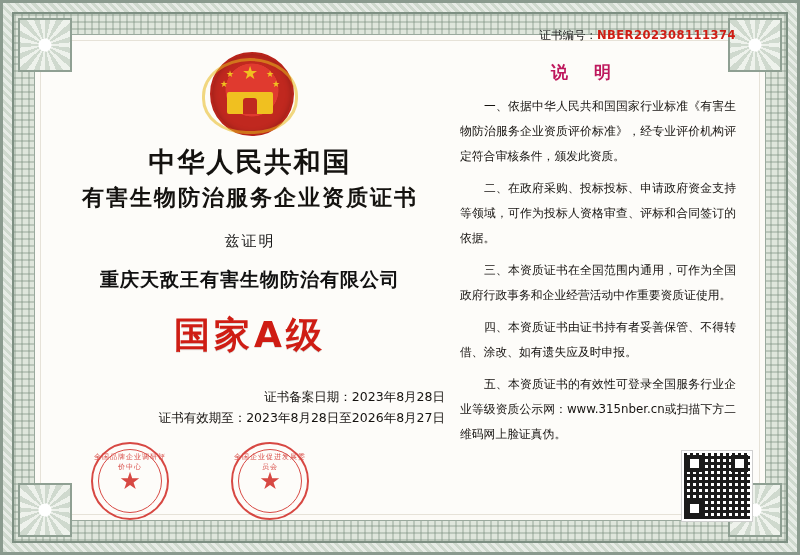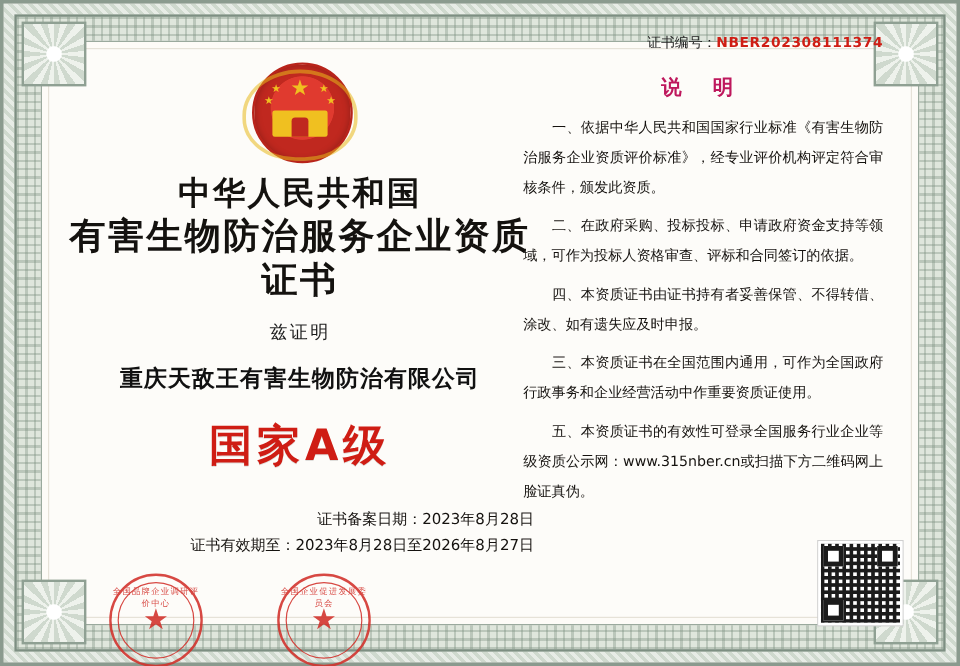--- a/index.html
+++ b/index.html
@@ -147,21 +147,21 @@
     box-sizing: border-box;
   }
 
   .title-1, .title-2 {
     font-family: "DejaVu Sans", sans-serif;
     font-weight: bold;
     color: #14120f;
     letter-spacing: 2px;
   }
   .title-1 { font-size: 27px; line-height: 36px; margin-top: 4px; }
-  .title-2 { font-size: 30px; line-height: 36px; }
+  .title-2 { font-size: 22px; line-height: 36px; }
 
   .hereby {
     font-family: "DejaVu Sans", sans-serif;
     font-size: 15px;
     color: #1a1a1a;
     margin-top: 16px;
     letter-spacing: 2px;
   }
   .company {
     font-family: Liberation Serif, serif;
@@ -256,20 +256,21 @@
     margin-bottom: 10px;
   }
   .note-item {
     font-family: "DejaVu Sans", sans-serif;
     font-size: 11.8px;
     line-height: 25px;
     color: #15120f;
     text-indent: 24px;
     margin-bottom: 7px;
     text-align: justify;
+    margin-left: 24px;
   }
   
   .qr {
     position: absolute;
     right: 48px; bottom: 34px;
     width: 66px; height: 66px;
     background-color: #fff;
     background-image:
       repeating-linear-gradient(0deg, #1b1b1b 0 3px, transparent 3px 6px),
       repeating-linear-gradient(90deg, #1b1b1b 0 3px, transparent 3px 6px);
@@ -353,22 +354,22 @@
 
     <div class="right-col">
       <div class="cert-no">
         <span>证书编号：</span><span class="num">NBER202308111374</span>
       </div>
 
       <div class="notes-title">说 明</div>
 
       <div class="note-item">一、依据中华人民共和国国家行业标准《有害生物防治服务企业资质评价标准》，经专业评价机构评定符合审核条件，颁发此资质。</div>
       <div class="note-item">二、在政府采购、投标投标、申请政府资金支持等领域，可作为投标人资格审查、评标和合同签订的依据。</div>
+      <div class="note-item">三、本资质证书在全国范围内通用，可作为全国政府行政事务和企业经营活动中作重要资质证使用。</div>
       <div class="note-item">四、本资质证书由证书持有者妥善保管、不得转借、涂改、如有遗失应及时申报。</div>
-      <div class="note-item">三、本资质证书在全国范围内通用，可作为全国政府行政事务和企业经营活动中作重要资质证使用。</div>
       <div class="note-item">五、本资质证书的有效性可登录全国服务行业企业等级资质公示网：www.315nber.cn或扫描下方二维码网上脸证真伪。</div>
     </div>
 
     <div class="qr">
       <div class="eye e1"></div>
       <div class="eye e2"></div>
       <div class="eye e3"></div>
     </div>
 
   </div>

